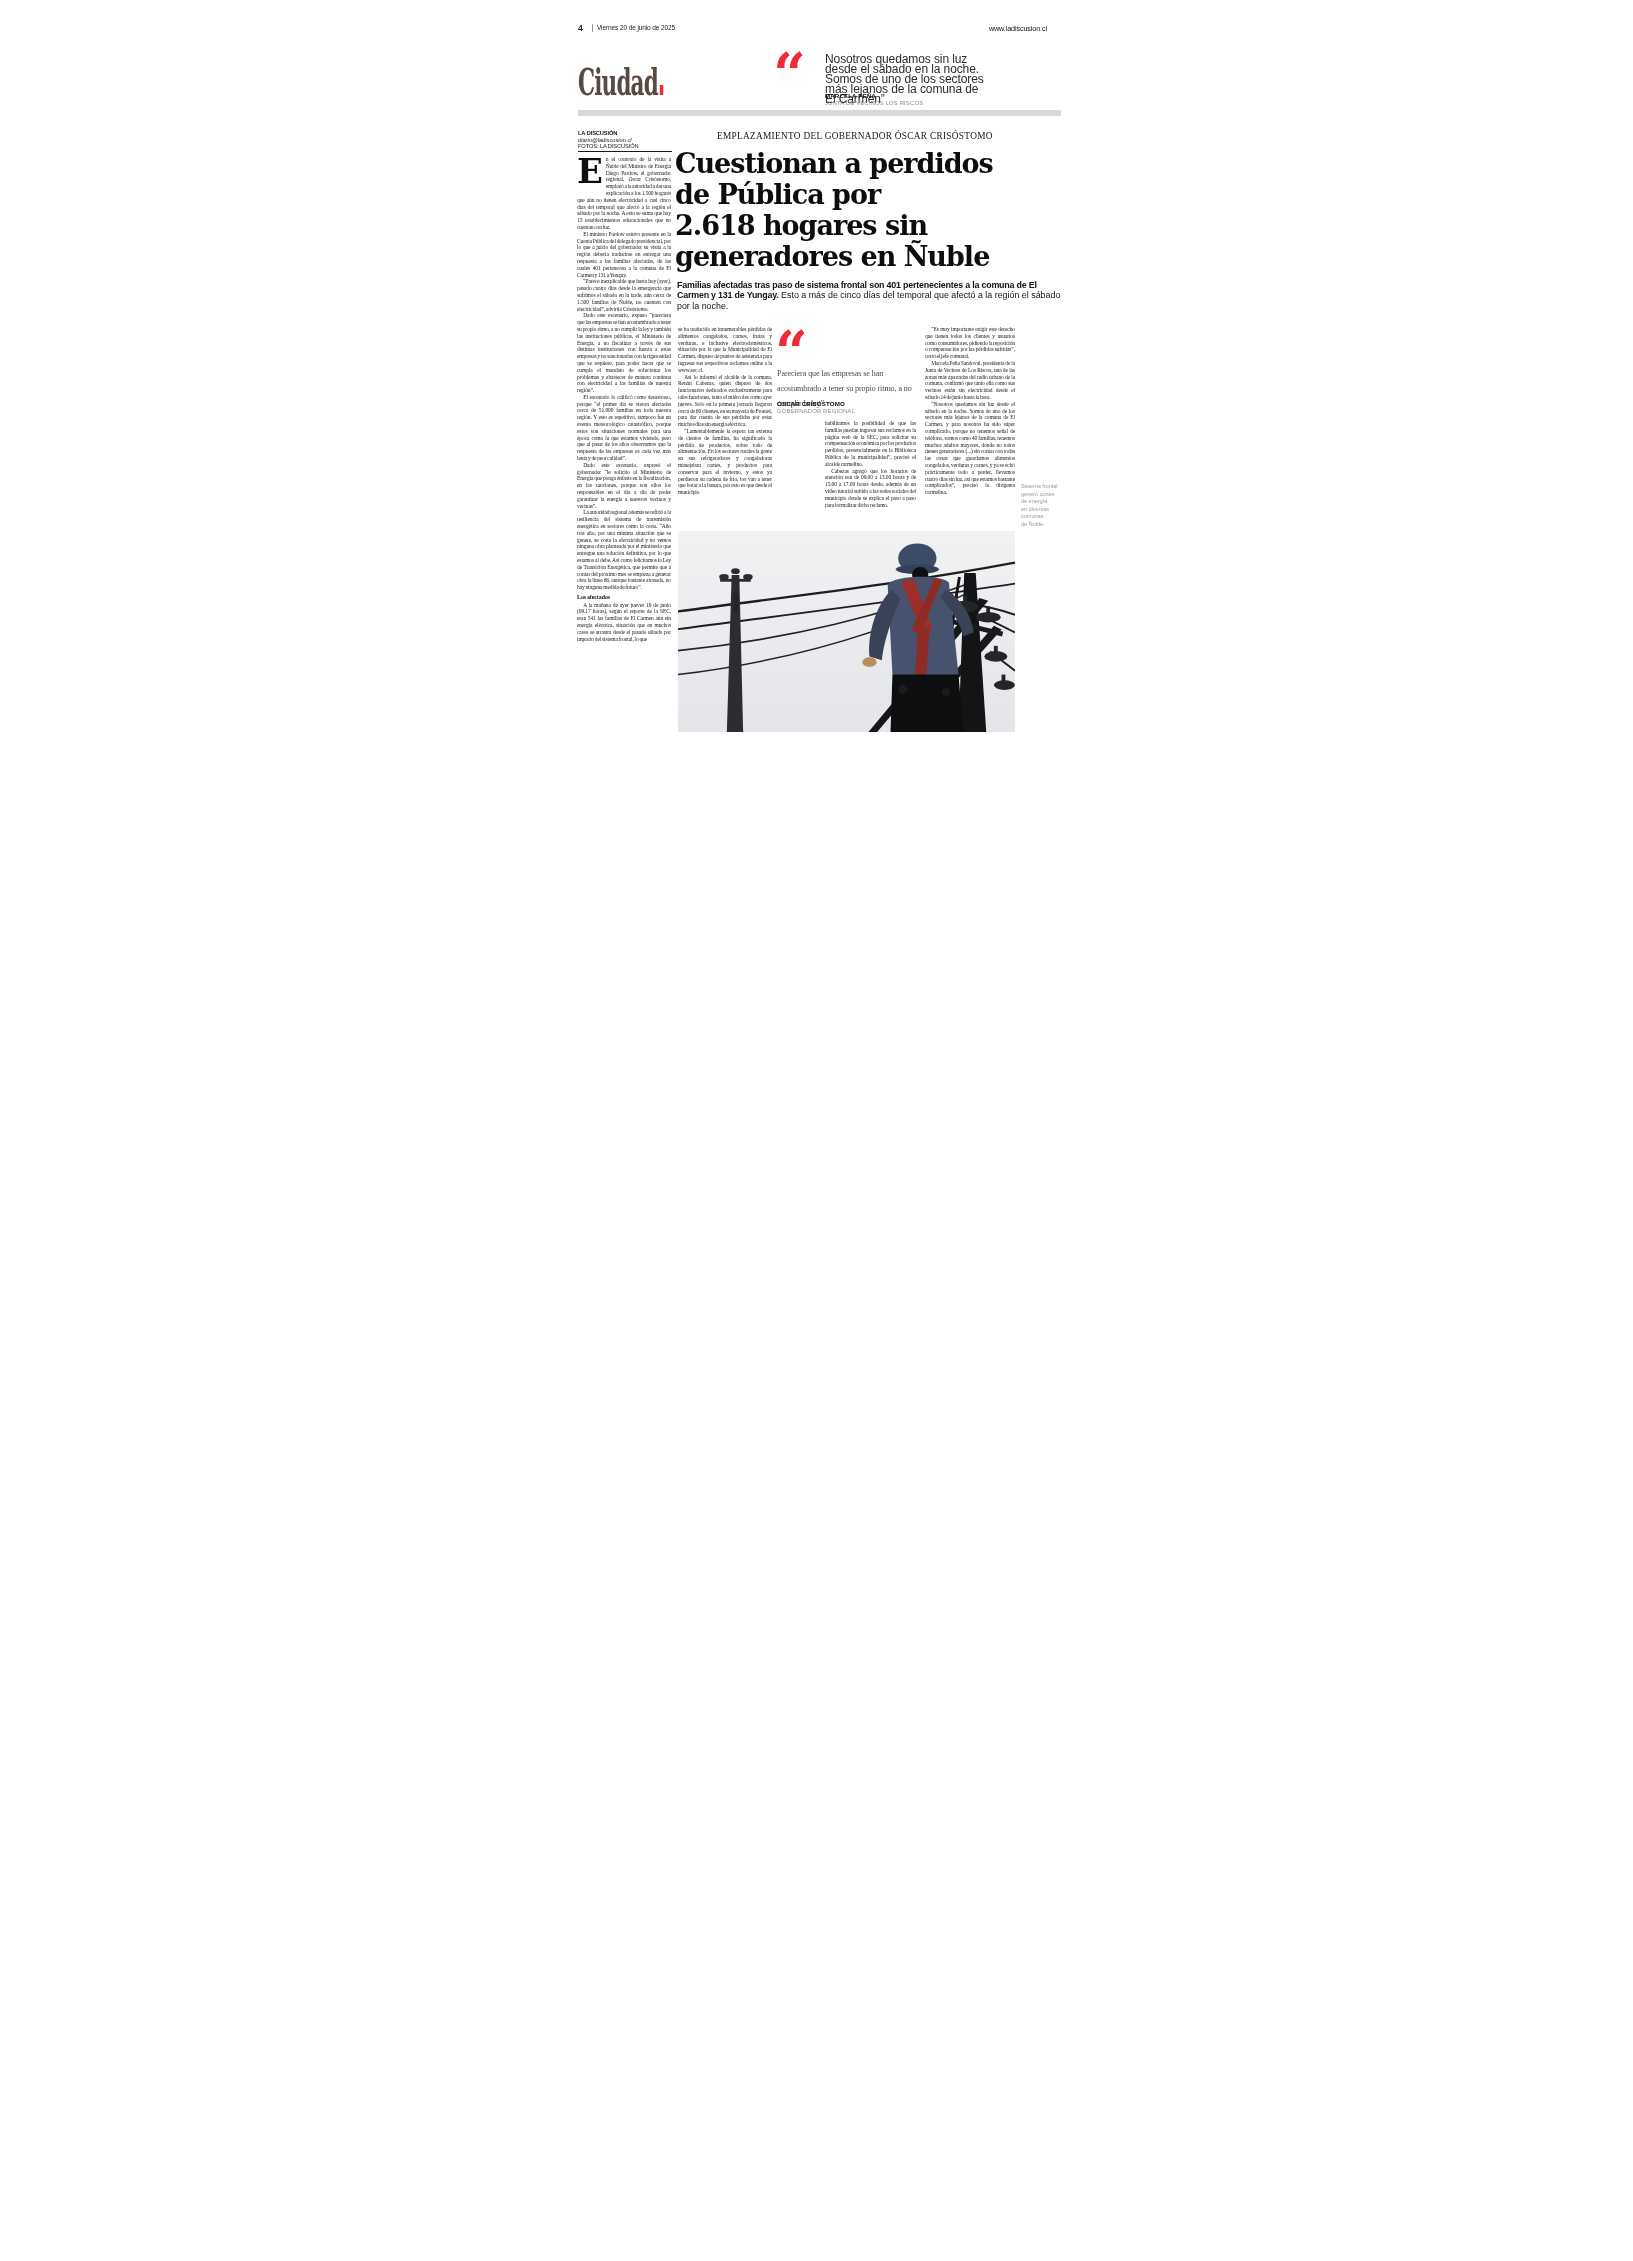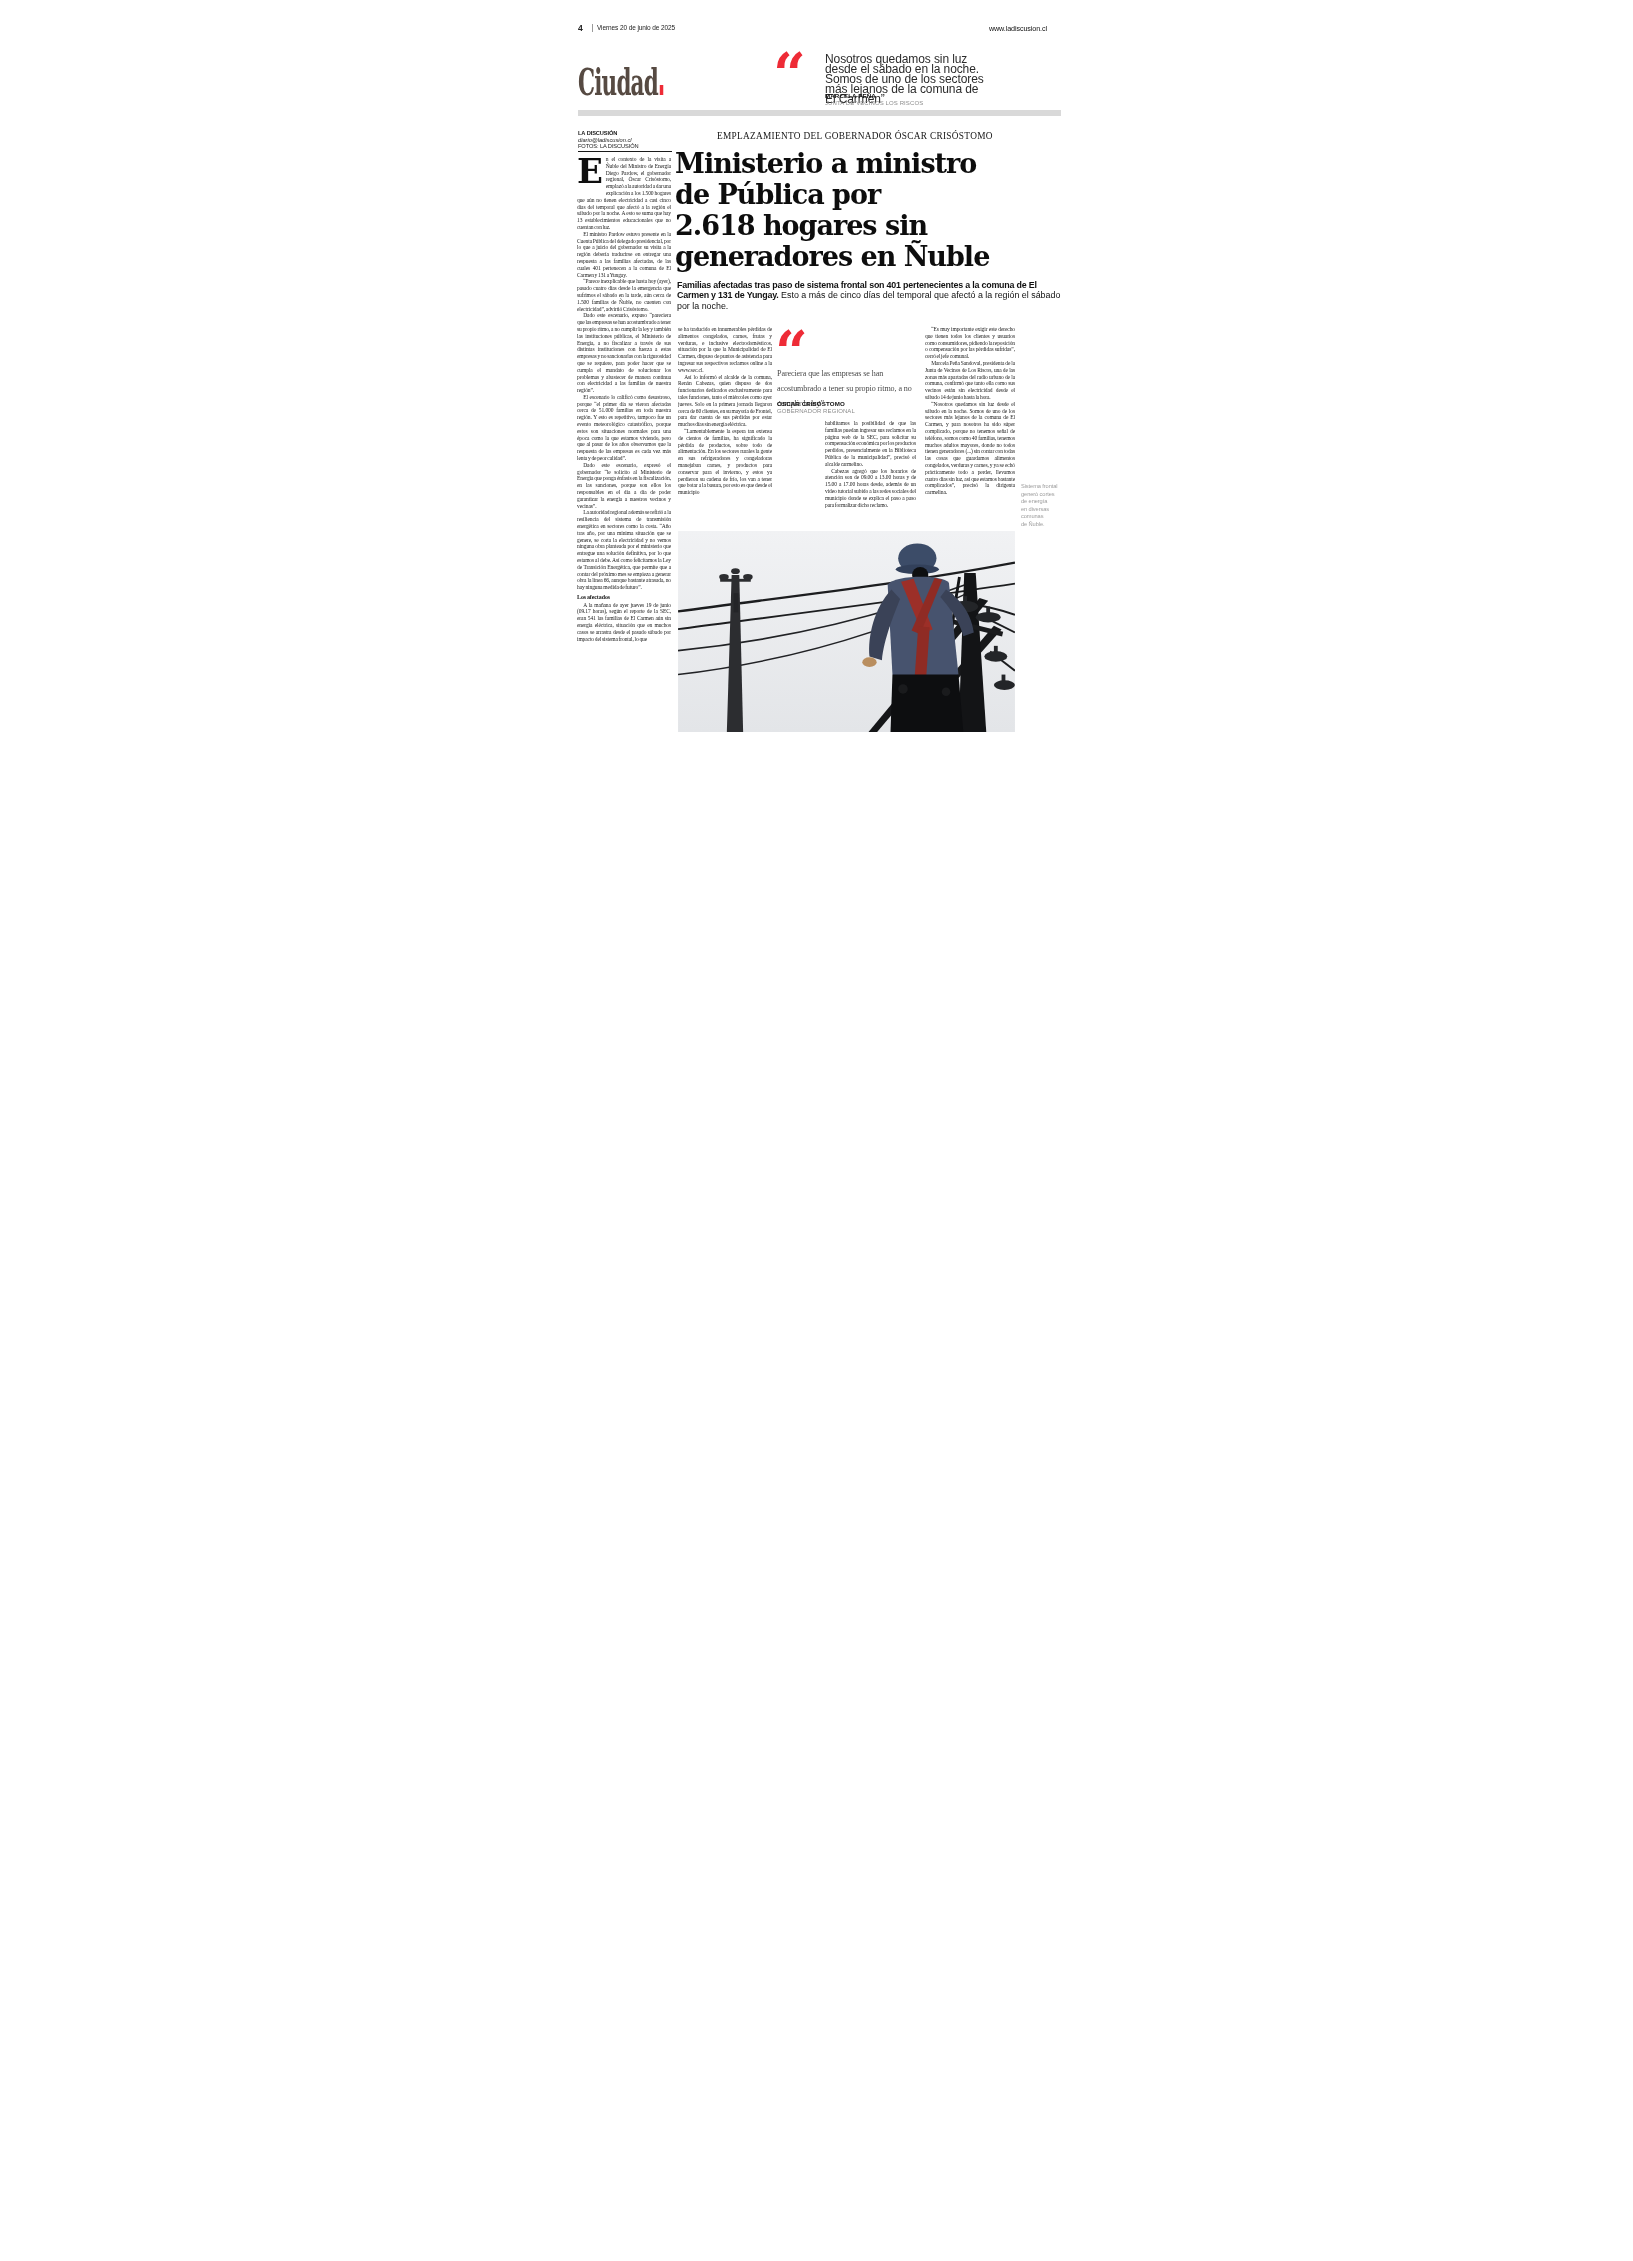--- a/index.html
+++ b/index.html
@@ -95,21 +95,21 @@
 
   <div class="byline">
     <div class="outlet">LA DISCUSIÓN</div>
     <div class="email">diario@ladiscusion.cl</div>
     <div class="photos">FOTOS: LA DISCUSIÓN</div>
   </div>
   <div class="byline-rule"></div>
 
   <div class="kicker">EMPLAZAMIENTO DEL GOBERNADOR ÓSCAR CRISÓSTOMO</div>
   <div class="headline">
-      <div>Ministerio a ministro</div>
+      <div>Cuestionan a perdidos</div>
       <div>de Pública por</div>
       <div>2.618 hogares sin</div>
       <div>generadores en Ñuble</div>
     </div>
   <div class="lead"><b>Familias afectadas tras paso de sistema frontal son 401 pertenecientes a la comuna de El Carmen y 131 de Yungay.</b><span> Esto a más de cinco días del temporal que afectó a la región el sábado por la noche.</span></div>
 
   <div class="bodycol" id="col1">
     <p class="noindent"><span class="dropcap">E</span><span>n el contexto de la visita a Ñuble del Ministro de Energía Diego Pardow, el gobernador regional, Óscar Crisóstomo, emplazó a la autoridad a dar una explicación a los 1.500 hogares que aún no tienen electricidad a casi cinco días del temporal que afectó a la región el sábado por la noche. A esto se suma que hay 13 establecimientos educacionales que no cuentan con luz.</span></p>
     <div>
         <p>El ministro Pardow estuvo presente en la Cuenta Pública del delegado presidencial, por lo que a juicio del gobernador su visita a la región debería traducirse en entregar una respuesta a las familias afectadas, de las cuales 401 pertenecen a la comuna de El Carmen y 131 a Yungay.</p>

